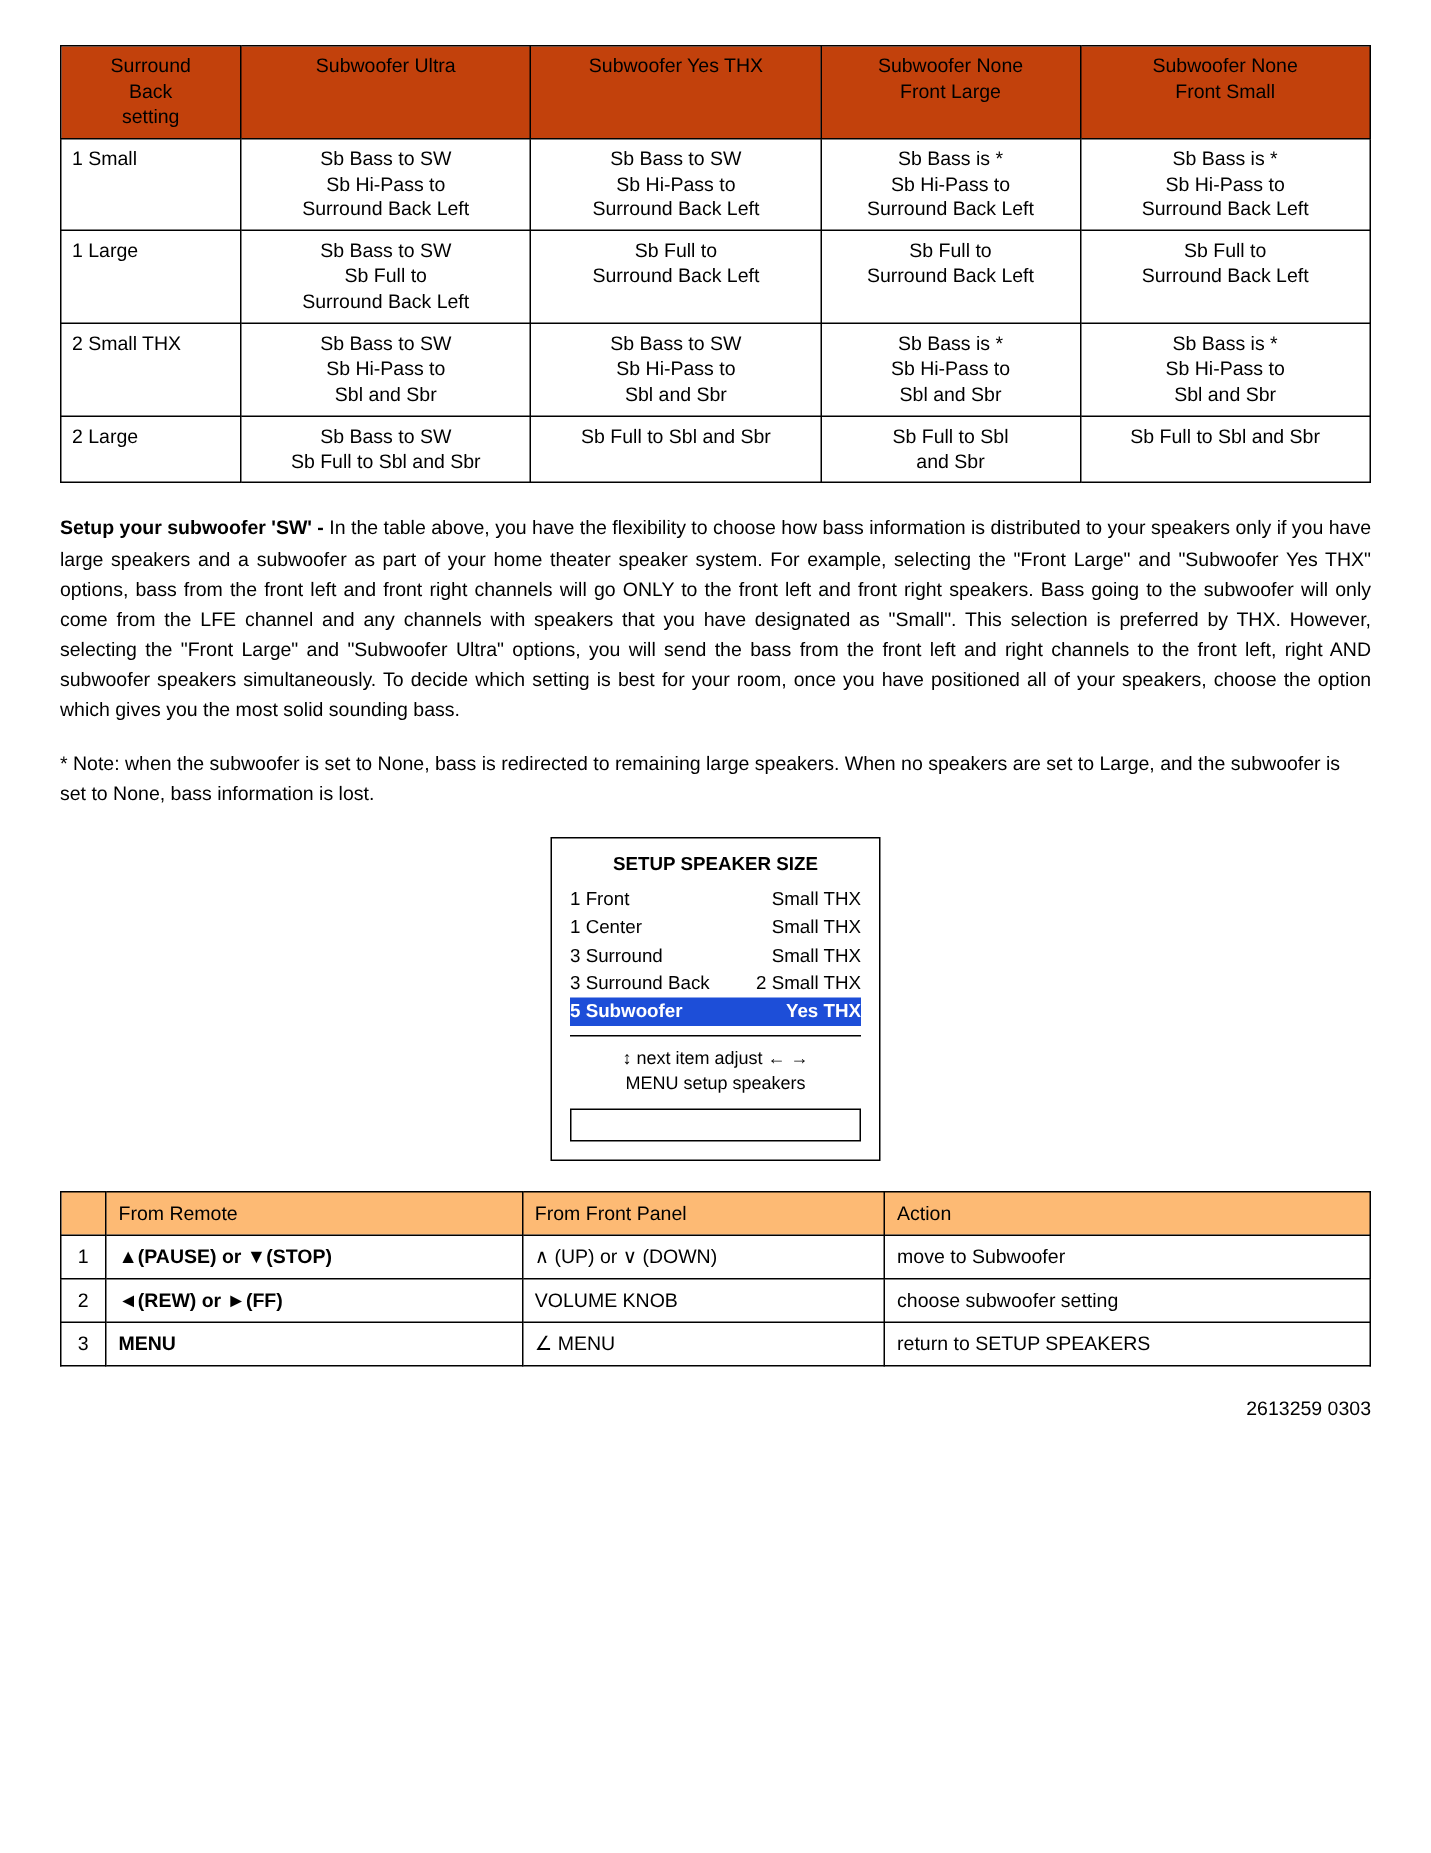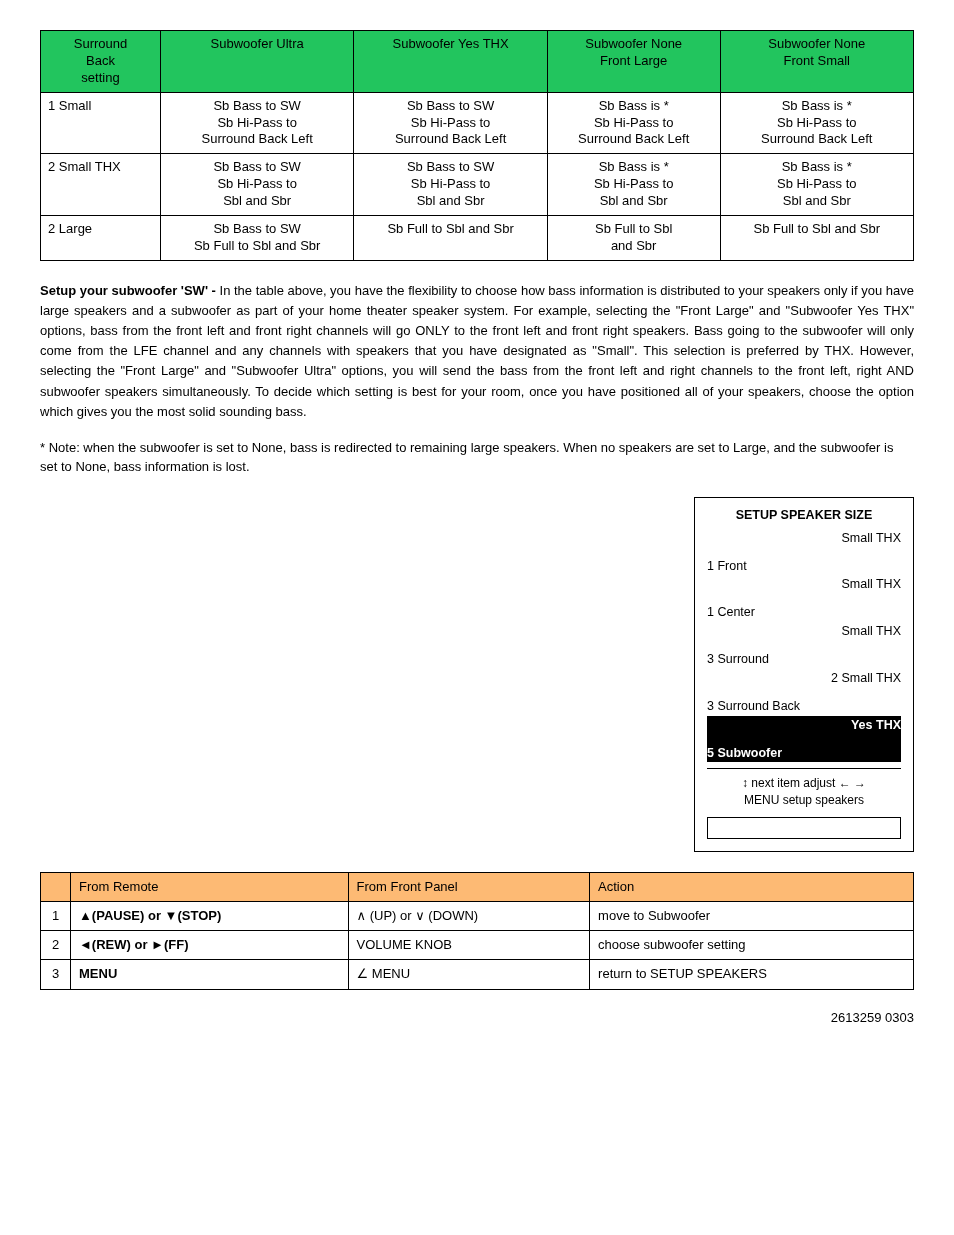--- a/index.html
+++ b/index.html
@@ -25,21 +25,21 @@
       vertical-align: top;
       text-align: center;
       line-height: 1.3;
     }
     .main-table td:first-child {
       text-align: left;
       font-weight: normal;
     }
     .main-table th {
       font-weight: normal;
-      background: #22c55e;
+      background: #c2410c;
     }
 
     
     .description {
       margin-bottom: 16px;
       line-height: 1.55;
       text-align: justify;
     }
     .description strong {
       font-weight: bold;
@@ -48,21 +48,21 @@
     
     .note {
       margin-bottom: 20px;
       line-height: 1.5;
       font-size: 13px;
     }
 
     
     .speaker-setup-container {
       display: flex;
-      justify-content: flex-end;
+      justify-content: center;
       margin-bottom: 20px;
     }
     .speaker-setup-box {
       border: 1.5px solid #000;
       width: 220px;
       padding: 8px 12px 12px 12px;
       font-size: 12.5px;
       line-height: 1.5;
     }
     .speaker-setup-box .title {
@@ -72,27 +72,26 @@
       font-size: 12.5px;
     }
     .speaker-setup-box .items {
       width: 100%;
     }
     .speaker-setup-box .item-row {
       display: flex;
       justify-content: space-between;
     }
     .speaker-setup-box .item-row.highlighted {
-      background: #000000;
+      background: #1d4ed8;
       color: #fff;
       font-weight: bold;
     }
     .speaker-setup-box .item-left {
       flex: 1;
-      margin-top: 28px;
     }
     .speaker-setup-box .item-right {
       text-align: right;
     }
     .speaker-setup-divider {
       border-top: 1px solid #000;
       margin: 6px 0;
     }
     .speaker-setup-footer {
       font-size: 12px;
@@ -149,20 +148,27 @@
       <th>Subwoofer None<br>Front Small</th>
     </tr>
   </thead>
   <tbody id="main-table-body">
       <tr>
         <td>1 Small</td>
         <td>Sb Bass to SW<br>Sb Hi-Pass to<br>Surround Back Left</td>
         <td>Sb Bass to SW<br>Sb Hi-Pass to<br>Surround Back Left</td>
         <td>Sb Bass is *<br>Sb Hi-Pass to<br>Surround Back Left</td>
         <td>Sb Bass is *<br>Sb Hi-Pass to<br>Surround Back Left</td>
+      </tr>
+      <tr>
+        <td>1 Large</td>
+        <td>Sb Bass to SW<br>Sb Full to<br>Surround Back Left</td>
+        <td>Sb Full to<br>Surround Back Left</td>
+        <td>Sb Full to<br>Surround Back Left</td>
+        <td>Sb Full to<br>Surround Back Left</td>
       </tr>
       <tr>
         <td>2 Small THX</td>
         <td>Sb Bass to SW<br>Sb Hi-Pass to<br>Sbl and Sbr</td>
         <td>Sb Bass to SW<br>Sb Hi-Pass to<br>Sbl and Sbr</td>
         <td>Sb Bass is *<br>Sb Hi-Pass to<br>Sbl and Sbr</td>
         <td>Sb Bass is *<br>Sb Hi-Pass to<br>Sbl and Sbr</td>
       </tr>
       <tr>
         <td>2 Large</td>

